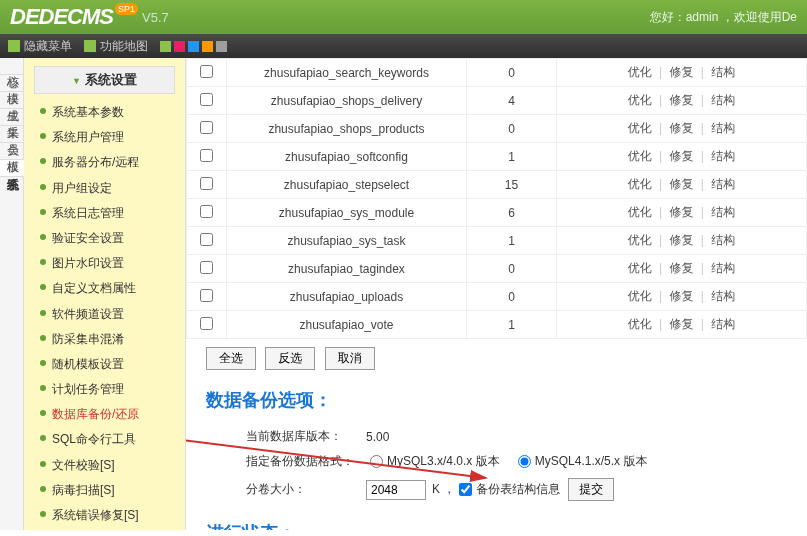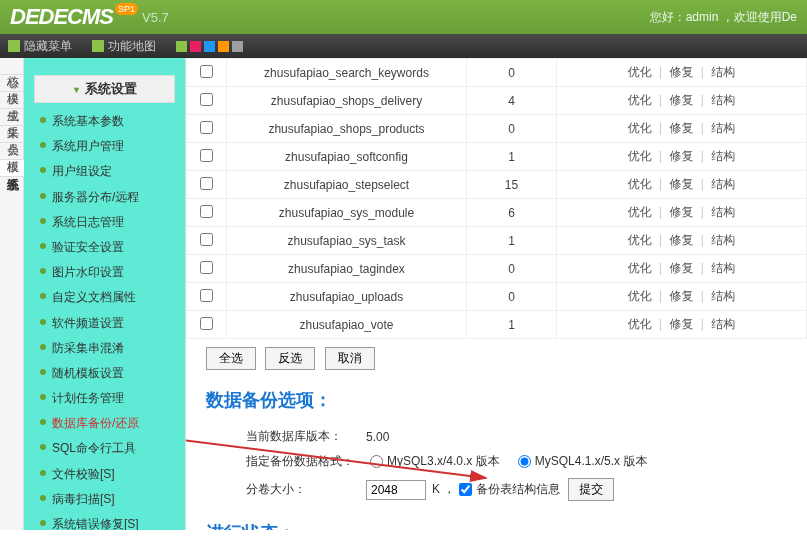--- a/index.html
+++ b/index.html
@@ -4,33 +4,33 @@
 <style>
 * { box-sizing: border-box; margin: 0; padding: 0; }
 body { font-family: "Microsoft YaHei", Arial, sans-serif; font-size: 12px; background: #fff; width: 807px; height: 536px; overflow: hidden; position: relative; }
 
 .header { height: 34px; background: linear-gradient(#7cb342, #689f38); display: flex; align-items: center; padding: 0 10px; color: #fff; }
 .logo { font-family: Impact, sans-serif; font-size: 22px; font-weight: bold; font-style: italic; letter-spacing: -1px; color: #fff; }
 .logo-sp { background: #ff9800; color: #fff; font-size: 9px; padding: 1px 3px; border-radius: 6px; margin-left: 2px; position: relative; top: -8px; font-style: normal; }
 .logo-ver { color: #c8e6c9; font-size: 13px; margin-left: 4px; }
 .header-right { margin-left: auto; color: #e8f5e9; font-size: 12px; }
 
-.toolbar { height: 24px; background: linear-gradient(#4a4a4a, #2d2d2d); display: flex; align-items: center; padding: 0 8px; color: #ccc; font-size: 12px; gap: 20px; }
+.toolbar { height: 24px; background: linear-gradient(#4a4a4a, #2d2d2d); display: flex; align-items: center; padding: 0 8px; color: #ccc; font-size: 12px; gap: 12px; }
 .toolbar .tb-item { display: flex; align-items: center; gap: 4px; cursor: pointer; }
 .toolbar .tb-icon { width: 12px; height: 12px; background: #8bc34a; display: inline-block; }
 .toolbar .color-boxes { display: flex; gap: 3px; }
 .toolbar .cb { width: 11px; height: 11px; display: inline-block; }
 
 .main { display: flex; height: calc(100% - 64px); }
 
 .side-tabs { width: 24px; background: #f5f5f5; border-right: 1px solid #ddd; }
 .side-tabs .vtab { writing-mode: vertical-rl; text-orientation: upright; padding: 8px 4px; font-size: 12px; color: #555; border-bottom: 1px solid #ddd; cursor: pointer; }
 .side-tabs .vtab.active { background: #fff; color: #333; font-weight: bold; border-right: 2px solid #689f38; }
 
-.sidebar { width: 162px; background: #5eead4; border-right: 1px solid #ddd; padding: 17px 10px; overflow: hidden; }
+.sidebar { width: 162px; background: #fef9c3; border-right: 1px solid #ddd; padding: 8px 10px; overflow: hidden; }
 .section-title { background: #f0f0f0; border: 1px solid #ddd; padding: 4px 8px; font-size: 13px; font-weight: bold; color: #333; text-align: center; margin-bottom: 4px; cursor: pointer; }
 .section-title::before { content: "▼"; color: #689f38; font-size: 9px; margin-right: 4px; }
 .menu-list { list-style: none; padding: 2px 0 8px 0; }
 .menu-list li { padding: 3px 6px 3px 18px; position: relative; cursor: pointer; color: #333; font-size: 12px; line-height: 1.6; }
 .menu-list li::before { content: ""; position: absolute; left: 6px; top: 8px; width: 6px; height: 6px; background: #689f38; border-radius: 50%; }
 .menu-list li.selected { color: #d32f2f; }
 
 .content { flex: 1; padding: 0; overflow: hidden; position: relative; }
 
 .data-table { width: 100%; border-collapse: collapse; }
@@ -90,22 +90,22 @@
       <div class="vtab">采集</div>
       <div class="vtab">会员</div>
       <div class="vtab">模板</div>
       <div class="vtab active">系统</div>
     </div>
   <div class="sidebar">
     <div class="section-title">系统设置</div>
     <ul class="menu-list" id="menu1">
         <li>系统基本参数</li>
         <li>系统用户管理</li>
+        <li>服务器分布/远程</li>
         <li>用户组设定</li>
-        <li>服务器分布/远程</li>
         <li>系统日志管理</li>
         <li>验证安全设置</li>
         <li>图片水印设置</li>
         <li>自定义文档属性</li>
         <li>软件频道设置</li>
         <li>防采集串混淆</li>
         <li>随机模板设置</li>
         <li>计划任务管理</li>
         <li class="selected">数据库备份/还原</li>
         <li>SQL命令行工具</li>

